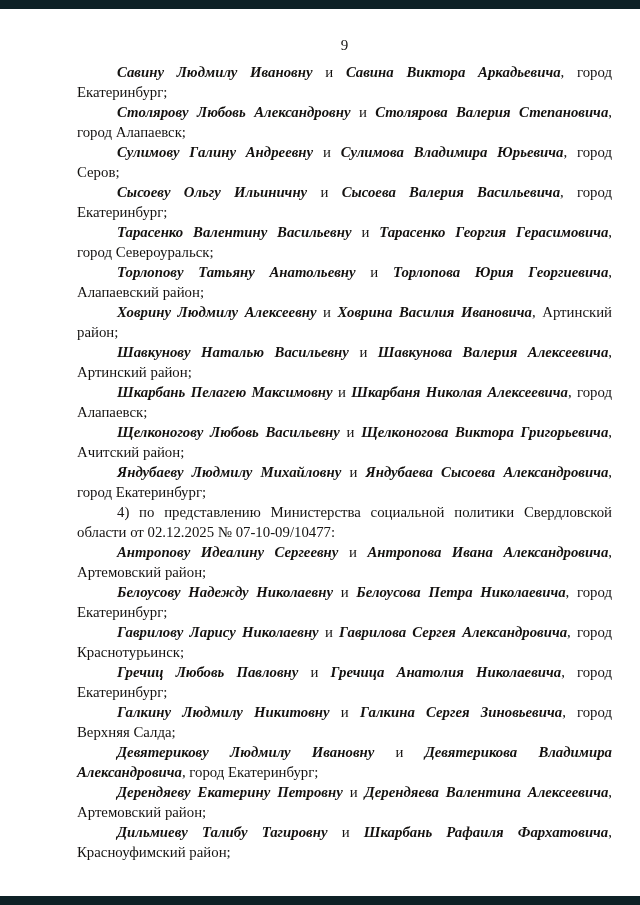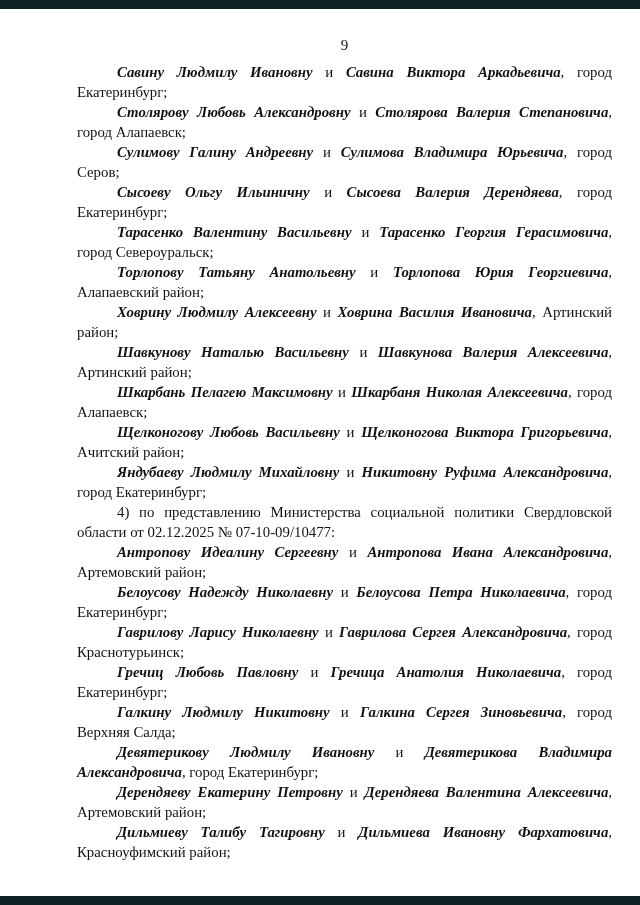--- a/index.html
+++ b/index.html
@@ -71,39 +71,39 @@
 
 <div class="page-inner">
 
   <div class="page-number">9</div>
 
   <div class="text-block">
     <div id="entries-before">
         <p><span class="nm">Савину Людмилу Ивановну</span><span> и </span><span class="nm">Савина Виктора Аркадьевича</span><span>, город Екатеринбург;</span></p>
         <p><span class="nm">Столярову Любовь Александровну</span><span> и </span><span class="nm">Столярова Валерия Степановича</span><span>, город Алапаевск;</span></p>
         <p><span class="nm">Сулимову Галину Андреевну</span><span> и </span><span class="nm">Сулимова Владимира Юрьевича</span><span>, город Серов;</span></p>
-        <p><span class="nm">Сысоеву Ольгу Ильиничну</span><span> и </span><span class="nm">Сысоева Валерия Дерендяева</span><span>, город Екатеринбург;</span></p>
+        <p><span class="nm">Сысоеву Ольгу Ильиничну</span><span> и </span><span class="nm">Сысоева Валерия Васильевича</span><span>, город Екатеринбург;</span></p>
         <p><span class="nm">Тарасенко Валентину Васильевну</span><span> и </span><span class="nm">Тарасенко Георгия Герасимовича</span><span>, город Североуральск;</span></p>
         <p><span class="nm">Торлопову Татьяну Анатольевну</span><span> и </span><span class="nm">Торлопова Юрия Георгиевича</span><span>, Алапаевский район;</span></p>
         <p><span class="nm">Ховрину Людмилу Алексеевну</span><span> и </span><span class="nm">Ховрина Василия Ивановича</span><span>, Артинский район;</span></p>
         <p><span class="nm">Шавкунову Наталью Васильевну</span><span> и </span><span class="nm">Шавкунова Валерия Алексеевича</span><span>, Артинский район;</span></p>
         <p><span class="nm">Шкарбань Пелагею Максимовну</span><span> и </span><span class="nm">Шкарбаня Николая Алексеевича</span><span>, город Алапаевск;</span></p>
         <p><span class="nm">Щелконогову Любовь Васильевну</span><span> и </span><span class="nm">Щелконогова Виктора Григорьевича</span><span>, Ачитский район;</span></p>
-        <p><span class="nm">Яндубаеву Людмилу Михайловну</span><span> и </span><span class="nm">Никитовну Руфима Александровича</span><span>, город Екатеринбург;</span></p>
+        <p><span class="nm">Яндубаеву Людмилу Михайловну</span><span> и </span><span class="nm">Яндубаева Сысоева Александровича</span><span>, город Екатеринбург;</span></p>
       </div>
 
     <p>4) по представлению Министерства социальной политики Свердловской области от 02.12.2025 № 07-10-09/10477:</p>
 
     <div id="entries-after">
         <p><span class="nm">Антропову Идеалину Сергеевну</span><span> и </span><span class="nm">Антропова Ивана Александровича</span><span>, Артемовский район;</span></p>
         <p><span class="nm">Белоусову Надежду Николаевну</span><span> и </span><span class="nm">Белоусова Петра Николаевича</span><span>, город Екатеринбург;</span></p>
         <p><span class="nm">Гаврилову Ларису Николаевну</span><span> и </span><span class="nm">Гаврилова Сергея Александровича</span><span>, город Краснотурьинск;</span></p>
         <p><span class="nm">Гречиц Любовь Павловну</span><span> и </span><span class="nm">Гречица Анатолия Николаевича</span><span>, город Екатеринбург;</span></p>
         <p><span class="nm">Галкину Людмилу Никитовну</span><span> и </span><span class="nm">Галкина Сергея Зиновьевича</span><span>, город Верхняя Салда;</span></p>
         <p><span class="nm">Девятерикову Людмилу Ивановну</span><span> и </span><span class="nm">Девятерикова Владимира Александровича</span><span>, город Екатеринбург;</span></p>
         <p><span class="nm">Дерендяеву Екатерину Петровну</span><span> и </span><span class="nm">Дерендяева Валентина Алексеевича</span><span>, Артемовский район;</span></p>
-        <p><span class="nm">Дильмиеву Талибу Тагировну</span><span> и </span><span class="nm">Дильмиева Ивановну Фархатовича</span><span>, Красноуфимский район;</span></p>
+        <p><span class="nm">Дильмиеву Талибу Тагировну</span><span> и </span><span class="nm">Шкарбань Рафаиля Фархатовича</span><span>, Красноуфимский район;</span></p>
       </div>
   </div>
 
 </div>
 
 <div class="edge-bar bottom"></div>
 
 </body></html>

